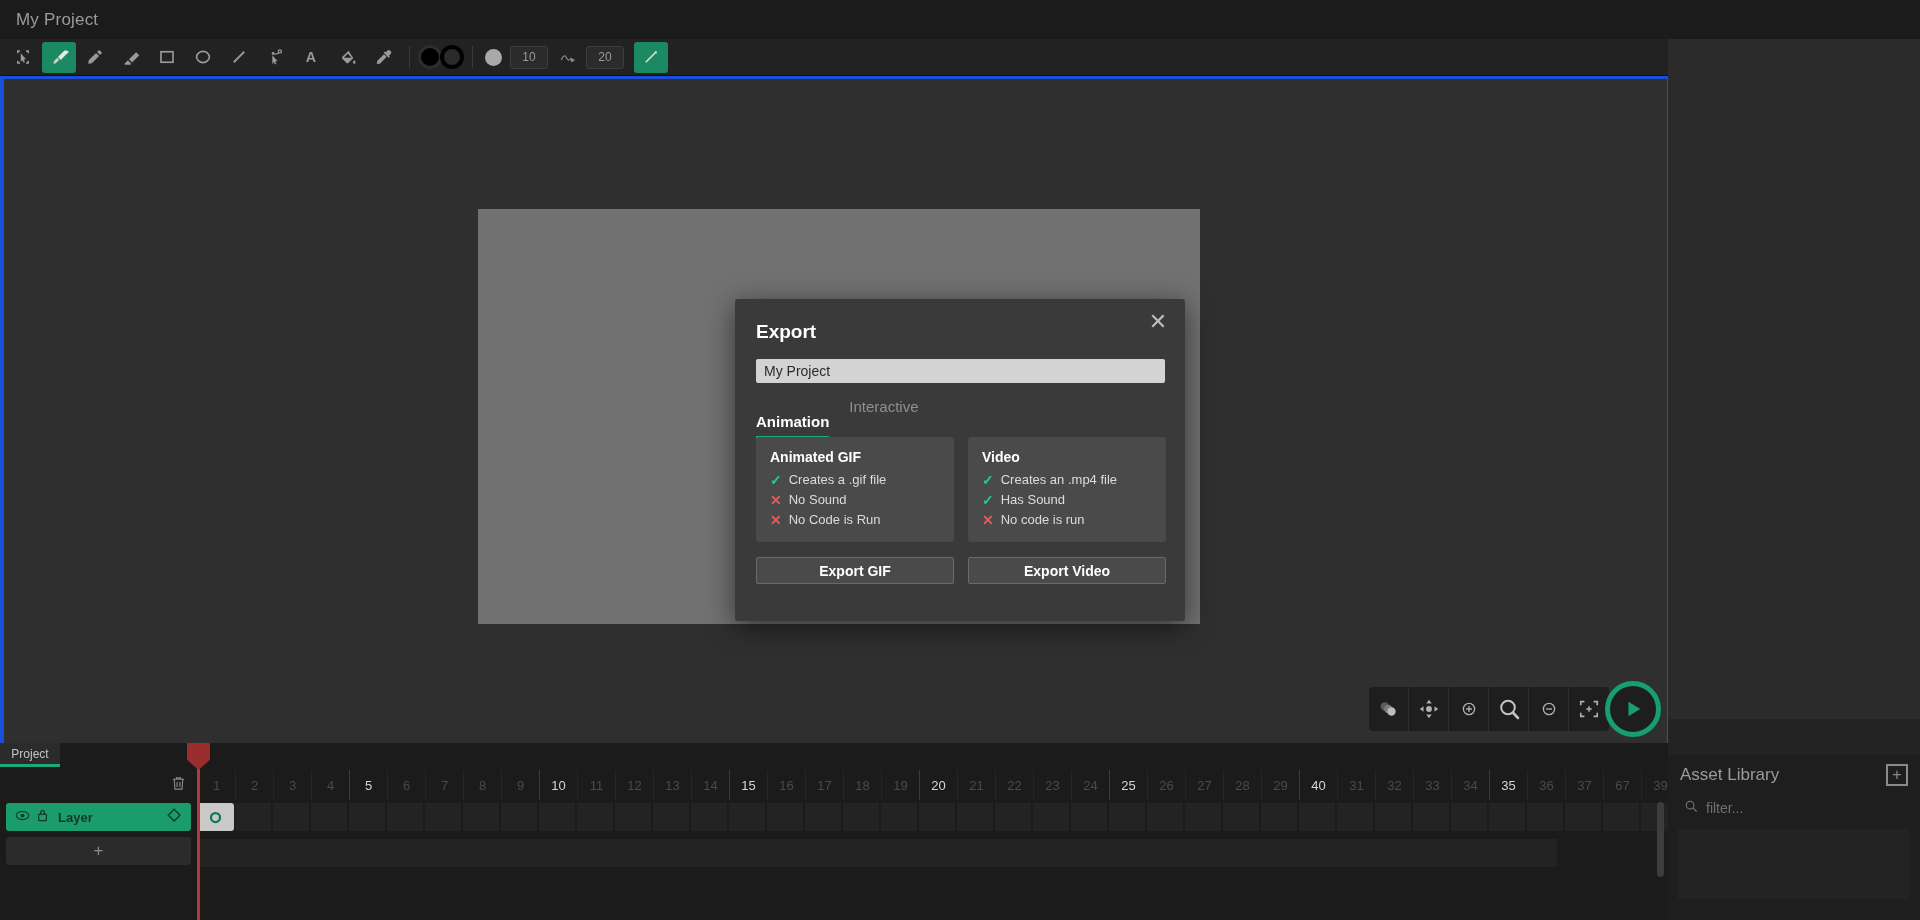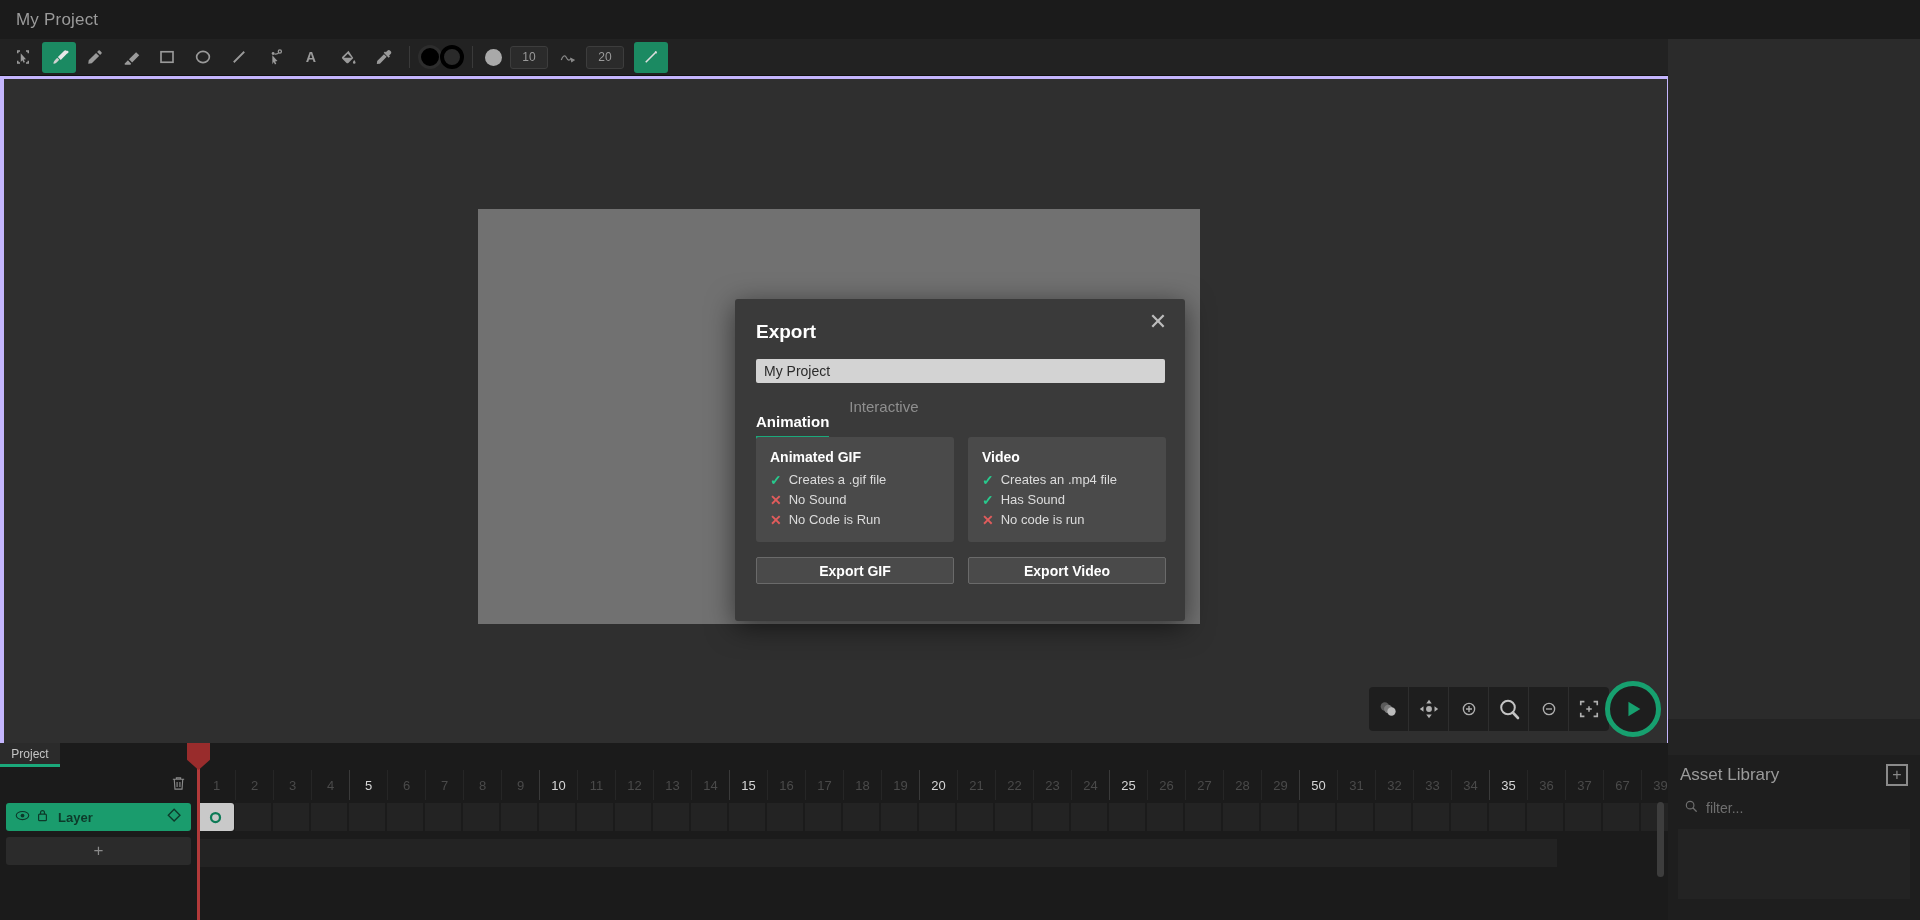--- a/index.html
+++ b/index.html
@@ -3,21 +3,21 @@
 <meta charset="utf-8">
 <style>
   * { box-sizing: border-box; margin: 0; padding: 0; }
   html, body {
     width: 1920px; height: 920px;
     background: #1a1a1a;
     font-family: "Liberation Sans", sans-serif;
     overflow: hidden;
     color: #d8d8d8;
   }
-  #app { position: relative; width: 1920px; height: 920px; background: #c4b5fd; }
+  #app { position: relative; width: 1920px; height: 920px; background: #1d4ed8; }
 
   
   .titlebar {
     position: absolute; left: 0; top: 0; width: 1920px; height: 39px;
     background: #1b1b1b; display: flex; align-items: center;
   }
   .project-title {
     margin-left: 16px; font-size: 17px; color: #9b9b9b; letter-spacing: .2px;
   }
   .titlebar-right {
@@ -499,21 +499,21 @@
             <div class="tick major" style="left: 722px;">20</div>
             <div class="tick" style="left: 760px;">21</div>
             <div class="tick" style="left: 798px;">22</div>
             <div class="tick" style="left: 836px;">23</div>
             <div class="tick" style="left: 874px;">24</div>
             <div class="tick major" style="left: 912px;">25</div>
             <div class="tick" style="left: 950px;">26</div>
             <div class="tick" style="left: 988px;">27</div>
             <div class="tick" style="left: 1026px;">28</div>
             <div class="tick" style="left: 1064px;">29</div>
-            <div class="tick major" style="left: 1102px;">50</div>
+            <div class="tick major" style="left: 1102px;">40</div>
             <div class="tick" style="left: 1140px;">31</div>
             <div class="tick" style="left: 1178px;">32</div>
             <div class="tick" style="left: 1216px;">33</div>
             <div class="tick" style="left: 1254px;">34</div>
             <div class="tick major" style="left: 1292px;">35</div>
             <div class="tick" style="left: 1330px;">36</div>
             <div class="tick" style="left: 1368px;">37</div>
             <div class="tick" style="left: 1406px;">67</div>
             <div class="tick" style="left: 1444px;">39</div>
           </div>

